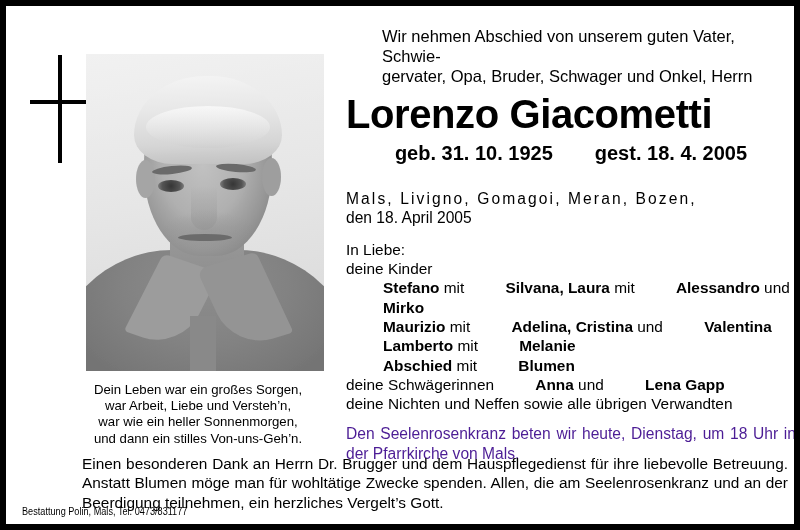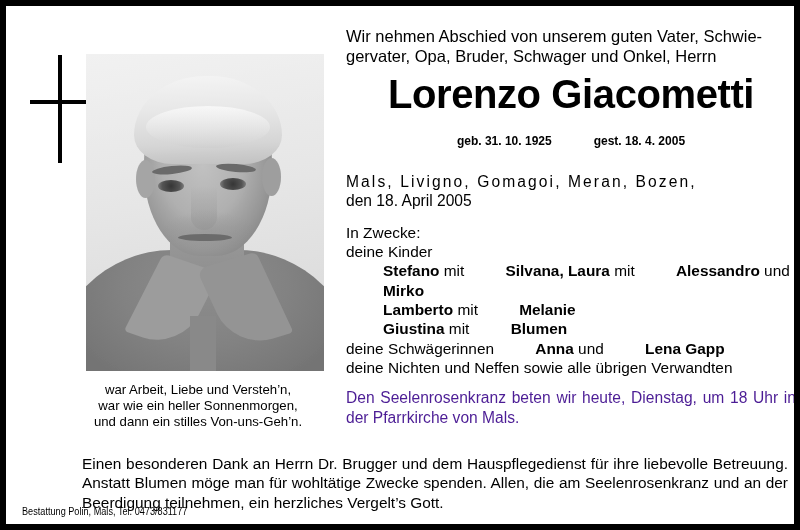--- a/index.html
+++ b/index.html
@@ -197,39 +197,39 @@
     left: 340px;
     top: 20px;
     width: 450px;
   }
 
   .intro {
     font-size: 16.5px;
     line-height: 20px;
     text-align: left;
     color: #000;
+    margin-left: 36px;
   }
 
   #deceased-name {
     font-size: 40px;
     font-weight: bold;
     line-height: 48px;
-    text-align: center;
     letter-spacing: -0.4px;
     margin-top: 4px;
     color: #000;
   }
 
   #dates {
     display: flex;
     justify-content: center;
     gap: 42px;
-    font-size: 12px;
+    font-size: 20px;
     font-weight: bold;
-    margin-top: 16px;
+    margin-top: 4px;
     color: #000;
   }
 
   .para-justify {
     font-size: 15.6px;
     line-height: 19.2px;
     text-align: justify;
     text-align-last: left;
     margin-top: 11px;
     color: #000;
@@ -310,20 +310,21 @@
     <div class="brow-l"></div>
     <div class="brow-r"></div>
     <div class="eye-l"></div>
     <div class="eye-r"></div>
     <div class="nose"></div>
     <div class="cheek-shade"></div>
     <div class="mouth"></div>
   </div>
 
   <div id="verse">
+    <div>Dein Leben war ein großes Sorgen,</div>
     <div>war Arbeit, Liebe und Versteh’n,</div>
     <div>war wie ein heller Sonnenmorgen,</div>
     <div>und dann ein stilles Von-uns-Geh’n.</div>
   </div>
 
   <div id="right-col">
 
     <div class="intro">
       <div>Wir nehmen Abschied von unserem guten Vater, Schwie-</div>
       <div>gervater, Opa, Bruder, Schwager und Onkel, Herrn</div>
@@ -336,26 +337,27 @@
       <span>gest. 18. 4. 2005</span>
     </div>
 
 
     <div id="places">
       <div class="spaced">Mals, Livigno, Gomagoi, Meran, Bozen,</div>
       <div>den 18. April 2005</div>
     </div>
 
     <div id="family">
-      <div>In Zwecke:</div>
+      <div>In Liebe:</div>
       <div>deine Kinder</div>
       <div id="family-lines">
           <div><span class="b">Stefano</span><span> mit </span><span class="b">Silvana, Laura</span><span> mit </span><span class="b">Alessandro</span><span> und </span><span class="b">Mirko</span></div>
+          <div><span class="b">Maurizio</span><span> mit </span><span class="b">Adelina, Cristina</span><span> und </span><span class="b">Valentina</span></div>
           <div><span class="b">Lamberto</span><span> mit </span><span class="b">Melanie</span></div>
-          <div><span class="b">Giustina</span><span> mit </span><span class="b">Blumen</span></div>
+          <div><span class="b">Abschied</span><span> mit </span><span class="b">Blumen</span></div>
           <div><span>deine Schwägerinnen </span><span class="b">Anna</span><span> und </span><span class="b">Lena Gapp</span></div>
           <div><span>deine Nichten und Neffen sowie alle übrigen Verwandten</span></div>
         </div>
     </div>
 
     <div id="rosary">Den Seelenrosenkranz beten wir heute, Dienstag, um 18 Uhr in der Pfarrkirche von Mals.</div>
 
   </div>
 
   <div id="thanks">Einen besonderen Dank an Herrn Dr. Brugger und dem Hauspflegedienst für ihre liebevolle Betreuung. Anstatt Blumen möge man für wohltätige Zwecke spenden. Allen, die am Seelenrosenkranz und an der Beerdigung teilnehmen, ein herzliches Vergelt’s Gott.</div>

